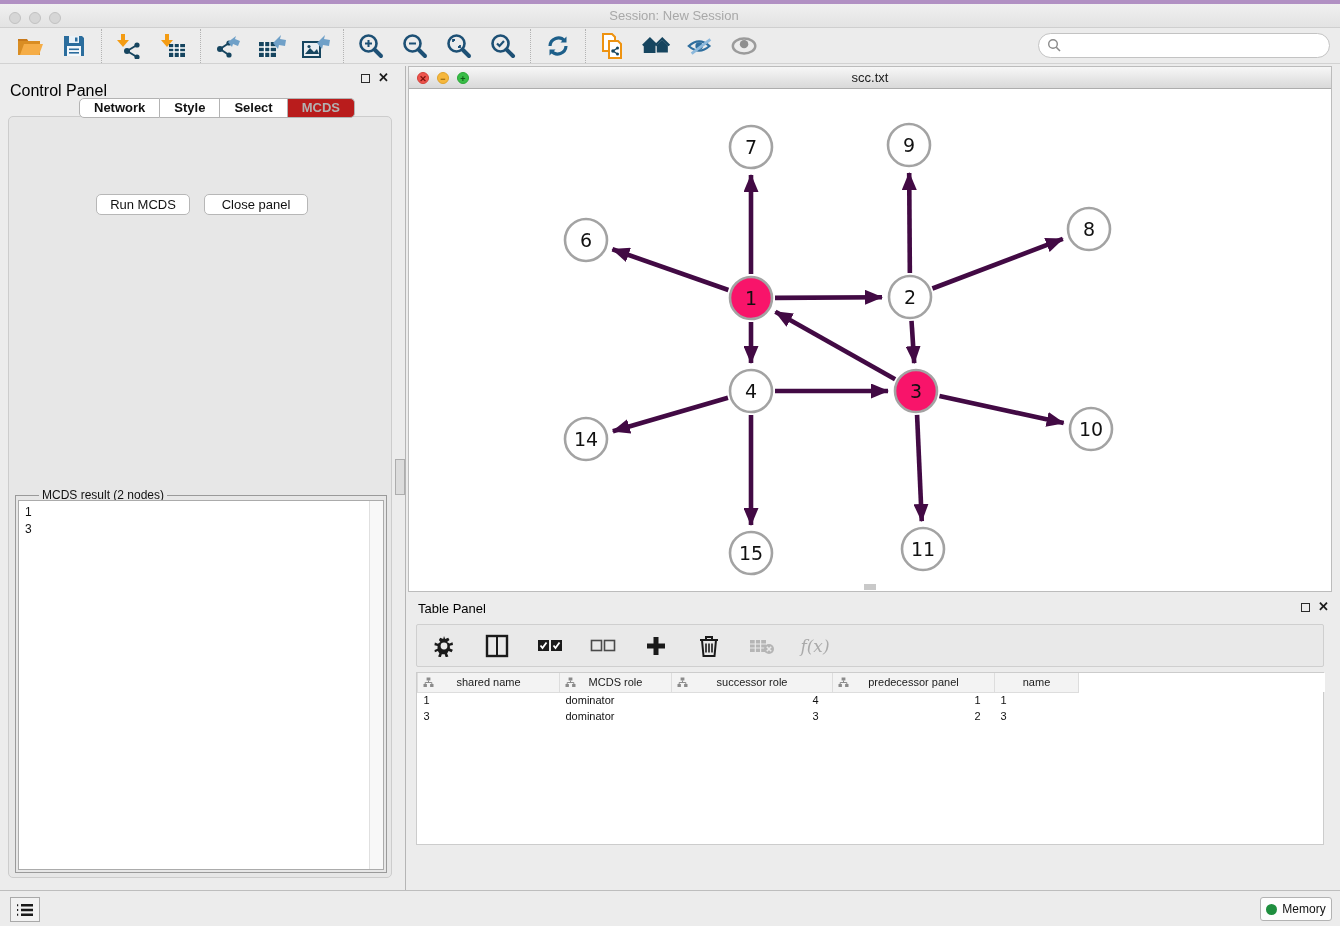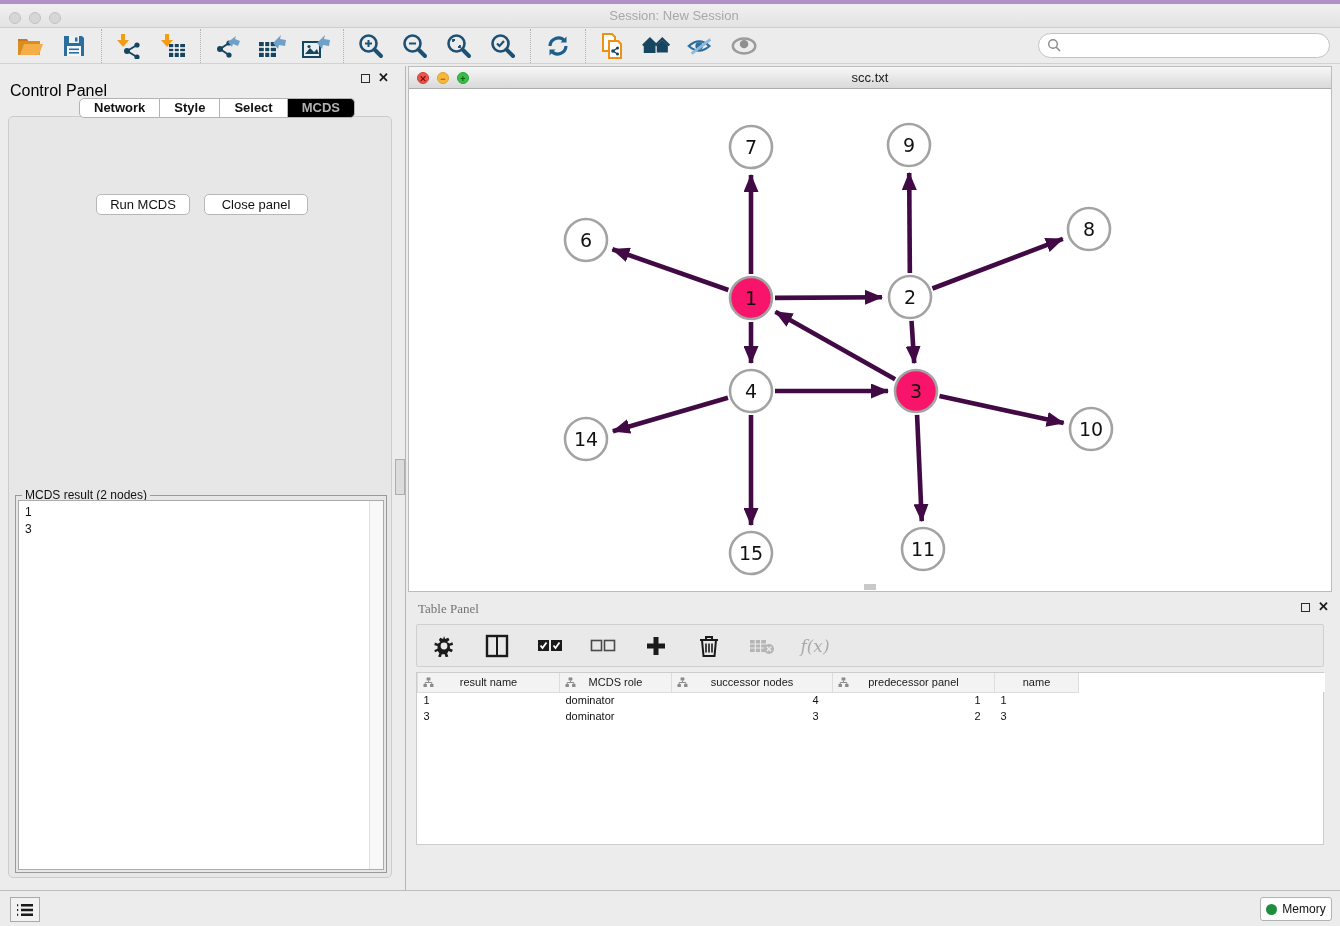--- a/index.html
+++ b/index.html
@@ -19,42 +19,42 @@
   #main-toolbar { left:0; top:28px; width:1340px; height:36px; background:#ececec;
     border-bottom:1px solid #d2d2d2; display:flex; align-items:center; padding-left:8px; }
   .tbtn { width:30px; height:30px; display:flex; align-items:center; justify-content:center; margin:0 7px; }
   .tsep { width:1px; height:34px; border-left:1px dotted #b3b3b3; margin:0 5px; }
   #search-box { position:absolute; right:10px; top:33px; width:292px; height:25px;
     background:#fff; border:1px solid #c3c3c3; border-radius:13px;
     display:flex; align-items:center; padding-left:8px; }
 
   
   #control-panel { left:0; top:66px; width:400px; height:824px; background:#ececec; }
-  .panel-title { font-size:13px; color:#737373;font-family:Liberation Serif, serif; }
+  .panel-title { font-size:13px; color:#000000; }
   .float-icon { width:9px; height:9px; border:1.5px solid #2a2a2a; display:inline-block; }
   .close-icon { font-size:13px; font-weight:bold; color:#1a1a1a; }
   #cp-tabs { left:79px; top:32px; display:flex; z-index:3; }
   .seg-tab { height:20px; line-height:18px; padding:0 14px; font-size:13px; font-weight:600;
     background:#fff; border:1px solid #b3b3b3; border-left:none; color:#111;text-align:center; }
   .seg-tab:first-child { border-left:1px solid #b3b3b3; border-radius:5px 0 0 5px; }
   .seg-tab:last-child { border-radius:0 5px 5px 0; }
-  .seg-tab.inactive-look { background:#000000; color:#b2b2b2; }
+  .seg-tab.inactive-look { background:#b91c1c; color:#b2b2b2; }
   #cp-inner { left:8px; top:50px; width:384px; height:762px; background:#e7e7e7;
     border:1px solid #cccccc; border-radius:5px; }
   #opt-label { top:21px; width:100%; text-align:center; font-size:13px; color:#1c1c1c; }
   #opt-select { left:37px; top:44px; width:310px; height:21px; background:#fff;
     border:1px solid #b7b7b7; border-radius:5px; font-size:13px; color:#111;
     display:flex; align-items:center; padding-left:12px; }
   .stepper { position:absolute; right:8px; top:1px; font-size:8px; color:#555; line-height:9px; text-align:center; }
   .cp-btn { position:absolute; top:77px; height:21px; background:#fff; border:1px solid #b7b7b7;
     border-radius:5px; font-size:13px; color:#111; text-align:center; line-height:19px; }
   #run-btn { left:87px; width:94px; }
   #close-btn { left:195px; width:104px; }
   #result-group { left:6px; top:378px; width:372px; height:378px; border:1px solid #9a9a9a; }
-  #result-legend { position:absolute; left:6px; top:-8px; background:#e7e7e7; padding:0 3px;
+  #result-legend { position:absolute; left:23px; top:-8px; background:#e7e7e7; padding:0 3px;
     font-size:12px; color:#111; }
   #result-text { position:absolute; left:2px; top:4px; right:2px; bottom:2px; background:#fff;
     border:1px solid #ababab; font-size:12px; color:#111; padding:3px 0 0 6px; line-height:17px; }
   #result-scroll { position:absolute; right:0; top:0; bottom:0; width:14px; background:#f8f8f8;
     border-left:1px solid #e0e0e0; }
 
   
   #v-divider { left:405px; top:66px; width:1px; height:824px; background:#b5b5b5; }
   #v-handle { left:395px; top:459px; width:10px; height:36px; background:#dcdcdc;
     border:1px solid #adadad; }
@@ -423,33 +423,33 @@
           <col style="width: 84px;">
           <col>
         </colgroup>
       <thead>
           <tr id="table-head-row">
             <th><svg class="tree-ic" width="11" height="11" viewBox="0 0 11 11">
                 <rect x="3.6" y="0.5" width="3.8" height="3" fill="#8b8b8b"></rect>
                 <rect x="0.5" y="7" width="3.4" height="3" fill="#8b8b8b"></rect>
                 <rect x="7.1" y="7" width="3.4" height="3" fill="#8b8b8b"></rect>
                 <path d="M5.5 3.5v2M2.2 7V5.5h6.6V7" stroke="#8b8b8b" stroke-width="1" fill="none"></path>
-              </svg><span>result name</span></th>
+              </svg><span>shared name</span></th>
             <th><svg class="tree-ic" width="11" height="11" viewBox="0 0 11 11">
                 <rect x="3.6" y="0.5" width="3.8" height="3" fill="#8b8b8b"></rect>
                 <rect x="0.5" y="7" width="3.4" height="3" fill="#8b8b8b"></rect>
                 <rect x="7.1" y="7" width="3.4" height="3" fill="#8b8b8b"></rect>
                 <path d="M5.5 3.5v2M2.2 7V5.5h6.6V7" stroke="#8b8b8b" stroke-width="1" fill="none"></path>
               </svg><span>MCDS role</span></th>
             <th><svg class="tree-ic" width="11" height="11" viewBox="0 0 11 11">
                 <rect x="3.6" y="0.5" width="3.8" height="3" fill="#8b8b8b"></rect>
                 <rect x="0.5" y="7" width="3.4" height="3" fill="#8b8b8b"></rect>
                 <rect x="7.1" y="7" width="3.4" height="3" fill="#8b8b8b"></rect>
                 <path d="M5.5 3.5v2M2.2 7V5.5h6.6V7" stroke="#8b8b8b" stroke-width="1" fill="none"></path>
-              </svg><span>successor nodes</span></th>
+              </svg><span>successor role</span></th>
             <th><svg class="tree-ic" width="11" height="11" viewBox="0 0 11 11">
                 <rect x="3.6" y="0.5" width="3.8" height="3" fill="#8b8b8b"></rect>
                 <rect x="0.5" y="7" width="3.4" height="3" fill="#8b8b8b"></rect>
                 <rect x="7.1" y="7" width="3.4" height="3" fill="#8b8b8b"></rect>
                 <path d="M5.5 3.5v2M2.2 7V5.5h6.6V7" stroke="#8b8b8b" stroke-width="1" fill="none"></path>
               </svg><span>predecessor panel</span></th>
             <th><span>name</span></th>
             <th style="background: rgb(255, 255, 255); border: none;"></th>
           </tr>
         </thead>

